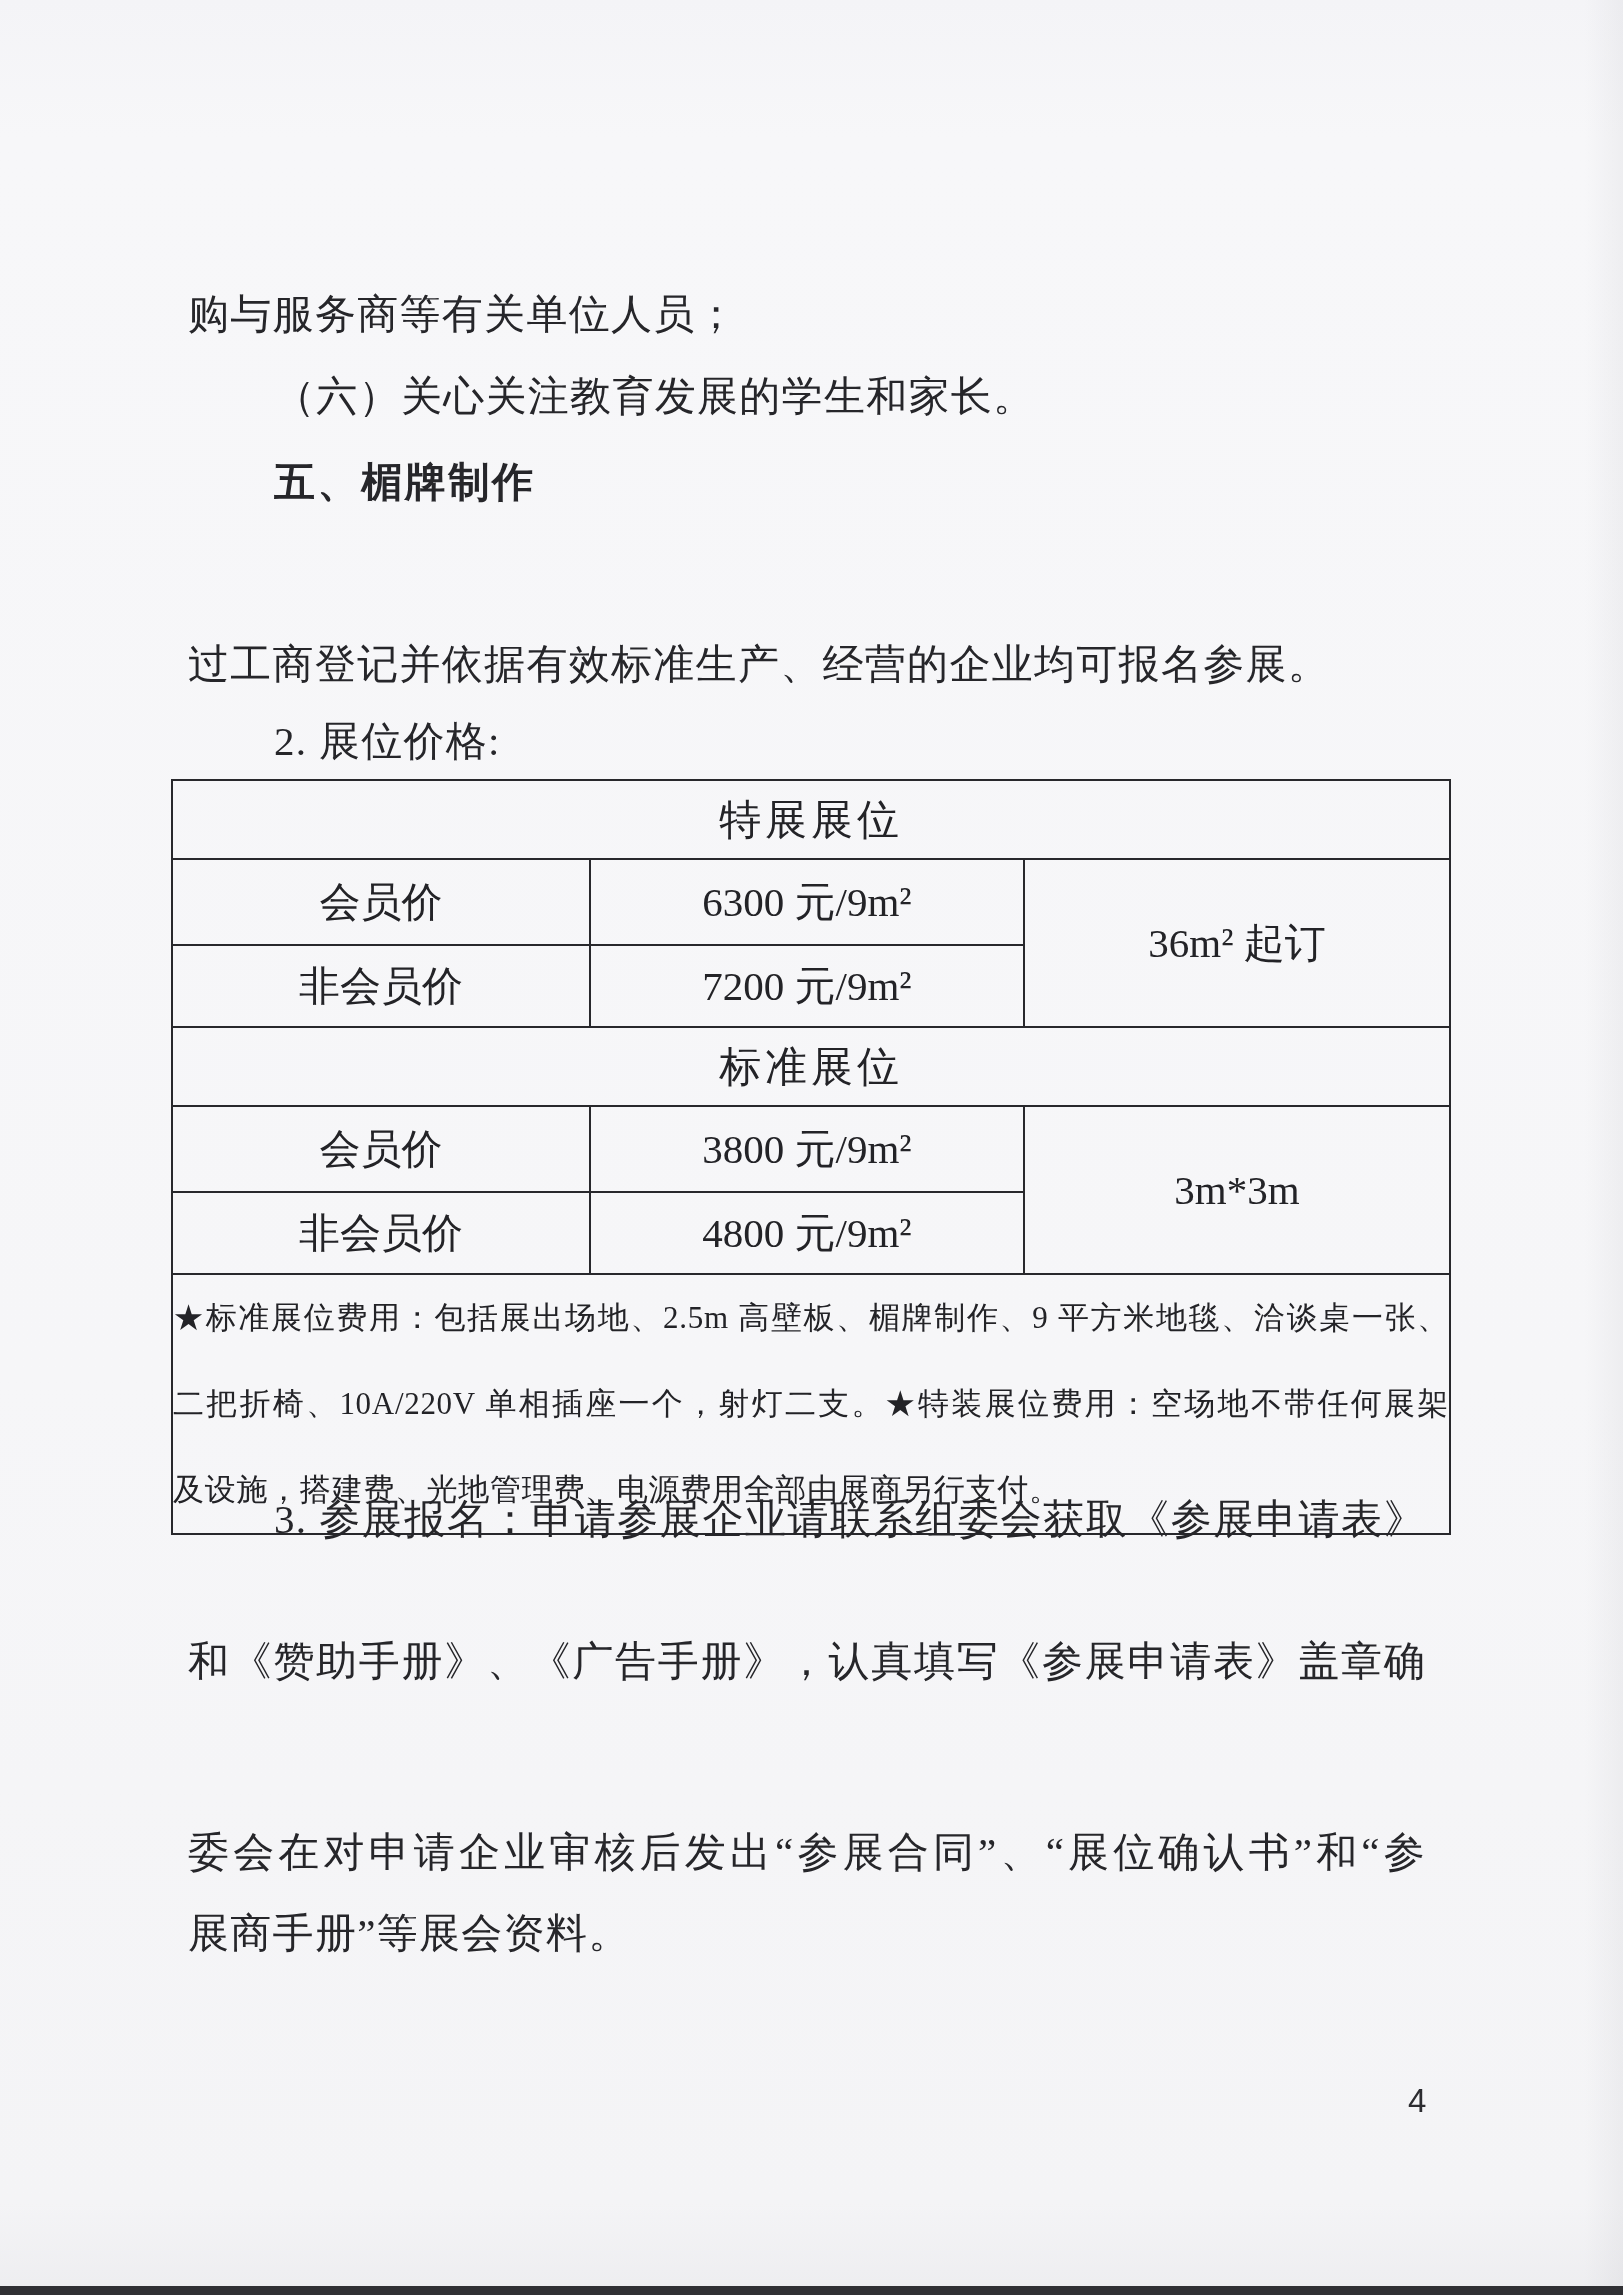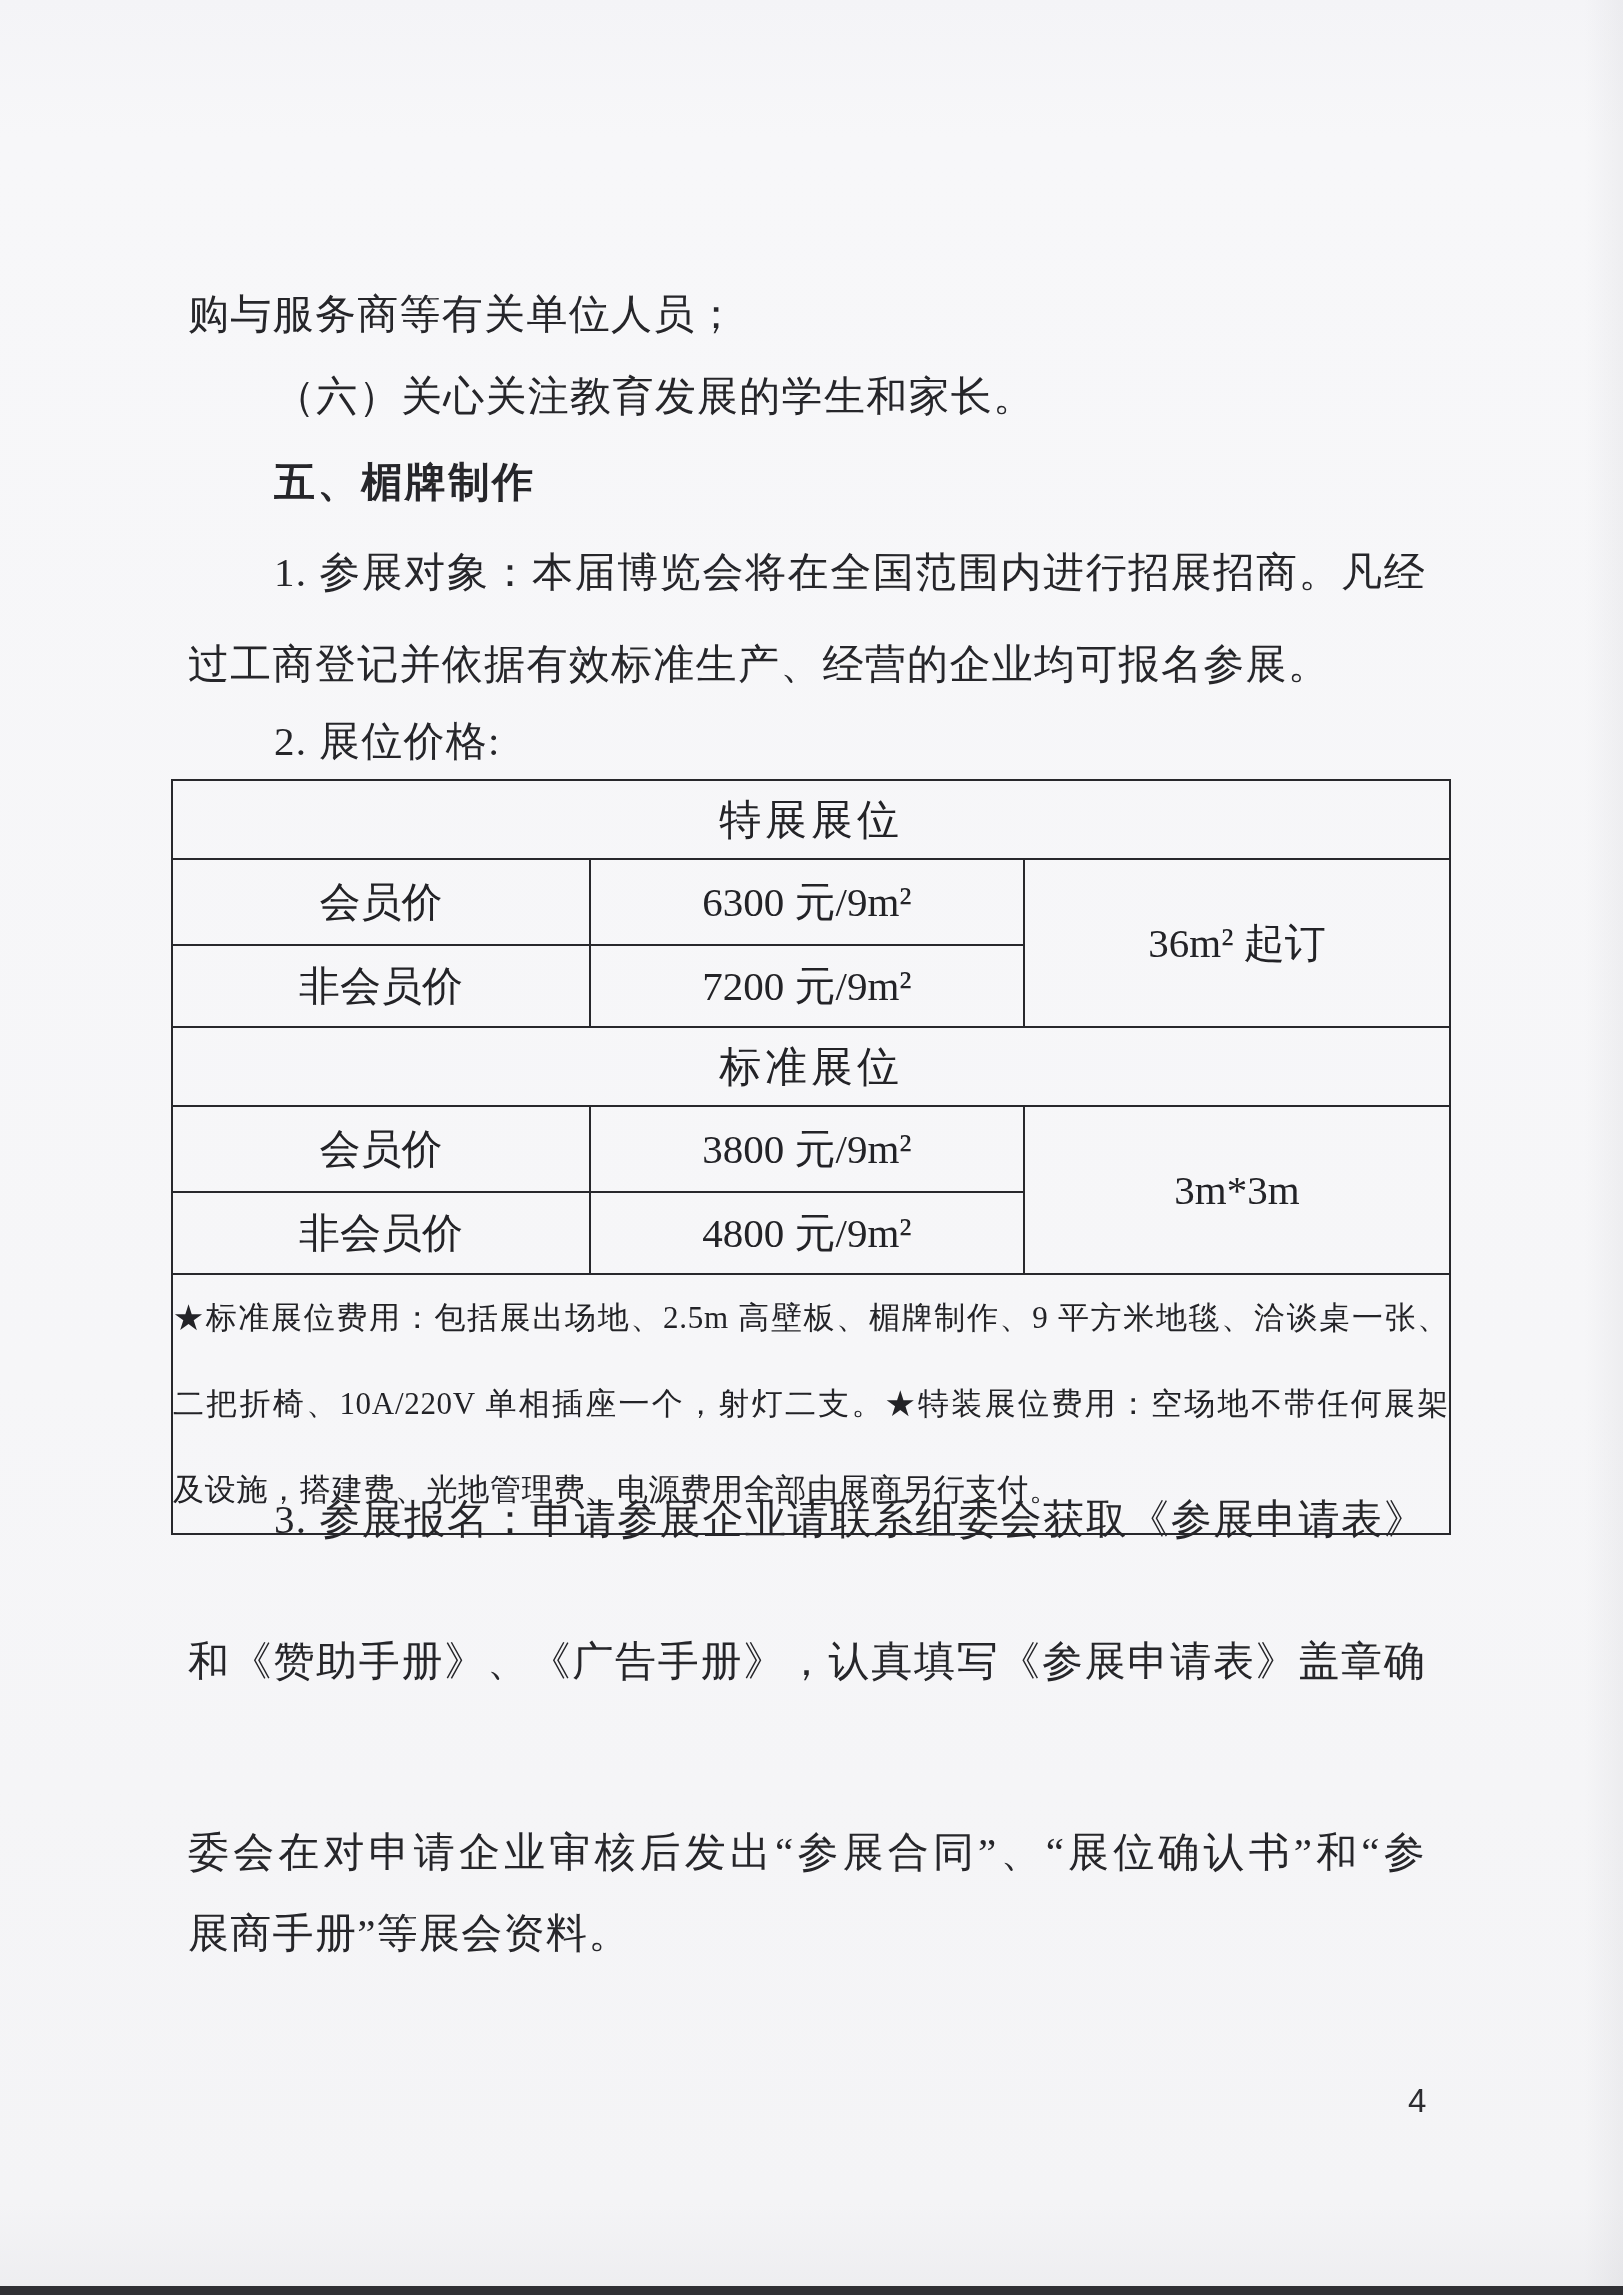--- a/index.html
+++ b/index.html
@@ -62,21 +62,20 @@
 <body>
 
 <div class="page">
 
   <div class="tline indent" style="top:372px;">（六）关心关注教育发展的学生和家长。</div>
 
   <div class="tline" style="top:290px;">购与服务商等有关单位人员；</div>
 
   <div class="tline indent heading" style="top:458px;">五、楣牌制作</div>
 
-  <div class="tline indent fill" style="top:548px;">1. 参展对象：本届博览会将在全国范围内进行招展招商。凡经</div>
 
   <div class="tline" style="top:640px;">过工商登记并依据有效标准生产、经营的企业均可报名参展。</div>
 
   <div class="tline indent" style="top:717px;">2. 展位价格:</div>
 
   <table class="price">
     <colgroup>
       <col style="width:418px;">
       <col style="width:434px;">
       <col style="width:426px;">

